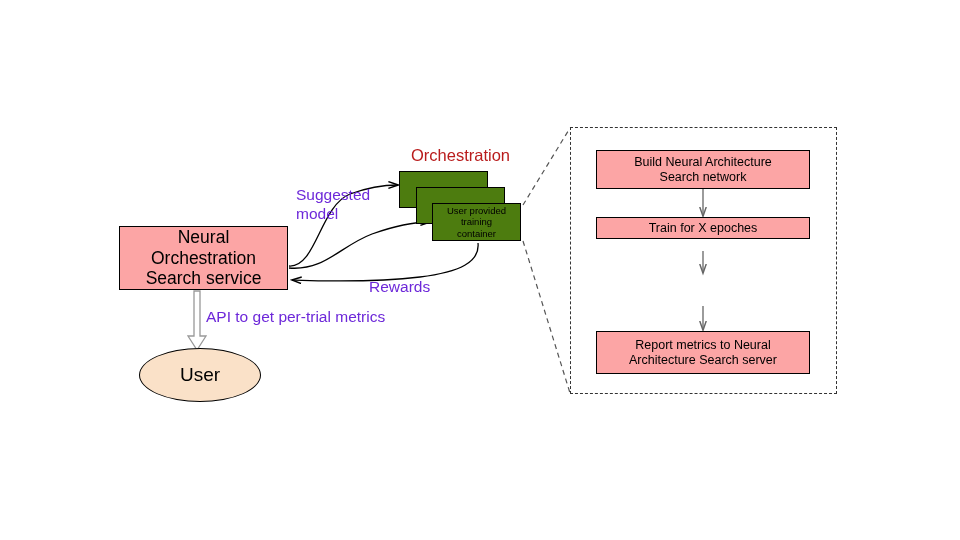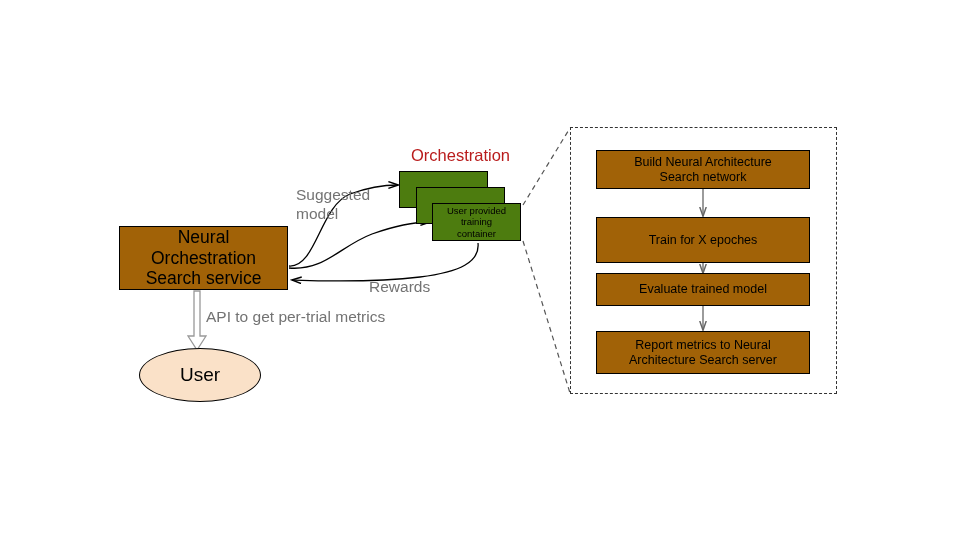--- a/index.html
+++ b/index.html
@@ -26,21 +26,21 @@
     height: 540px;
     overflow: visible;
   }
   .node {
     position: absolute;
     box-sizing: border-box;
     display: flex;
     align-items: center;
     justify-content: center;
     text-align: center;
-    background: #a16207;
+    background: #fca5a5;
     border: 1px solid #000000;
     color: #000000;
     line-height: 1.18;
     white-space: pre-line;
   }
   .node.plain {
     background: #4d7c0f;
   }
   .ellipse {
     position: absolute;
@@ -54,21 +54,21 @@
     border-radius: 50%;
     color: #000000;
   }
   .label {
     position: absolute;
     color: #b91c1c;
     white-space: pre-line;
     line-height: 1.2;
   }
   .label.red {
-    color: #737373;
+    color: #6d28d9;
   }
   .dashbox {
     position: absolute;
     box-sizing: border-box;
     border: 1.3px dashed #333333;
     background: transparent;
   }
   .nas-text { font-size: 17.5px; }
   .orch-title { font-size: 16.5px; }
   .container-text { font-size: 9.5px; }
@@ -128,20 +128,19 @@
 
   <div class="label red ann-text" style="left:369px; top:278px;">Rewards</div>
 
   <div class="label red ann-text" style="left:206px; top:308px;">API to get per-trial metrics</div>
 
   <div class="dashbox" style="left:570px; top:127px; width:267px; height:267px;"></div>
 
   <div class="node step-text" style="left:596px; top:150px; width:214px; height:39px;">Build Neural Architecture
 Search network</div>
 
-  <div class="node step-text" style="left:596px; top:217px; width:214px; height:46px;">Train for X epoches</div>
+  <div class="node step-text" style="left:596px; top:217px; width:214px; height:22px;">Train for X epoches</div>
 
-  <div class="node step-text" style="left:596px; top:273px; width:214px; height:33px;">Evaluate trained model</div>
 
   <div class="node step-text" style="left:596px; top:331px; width:214px; height:43px;">Report metrics to Neural
 Architecture Search server</div>
 
 </div>
 
 </body></html>

